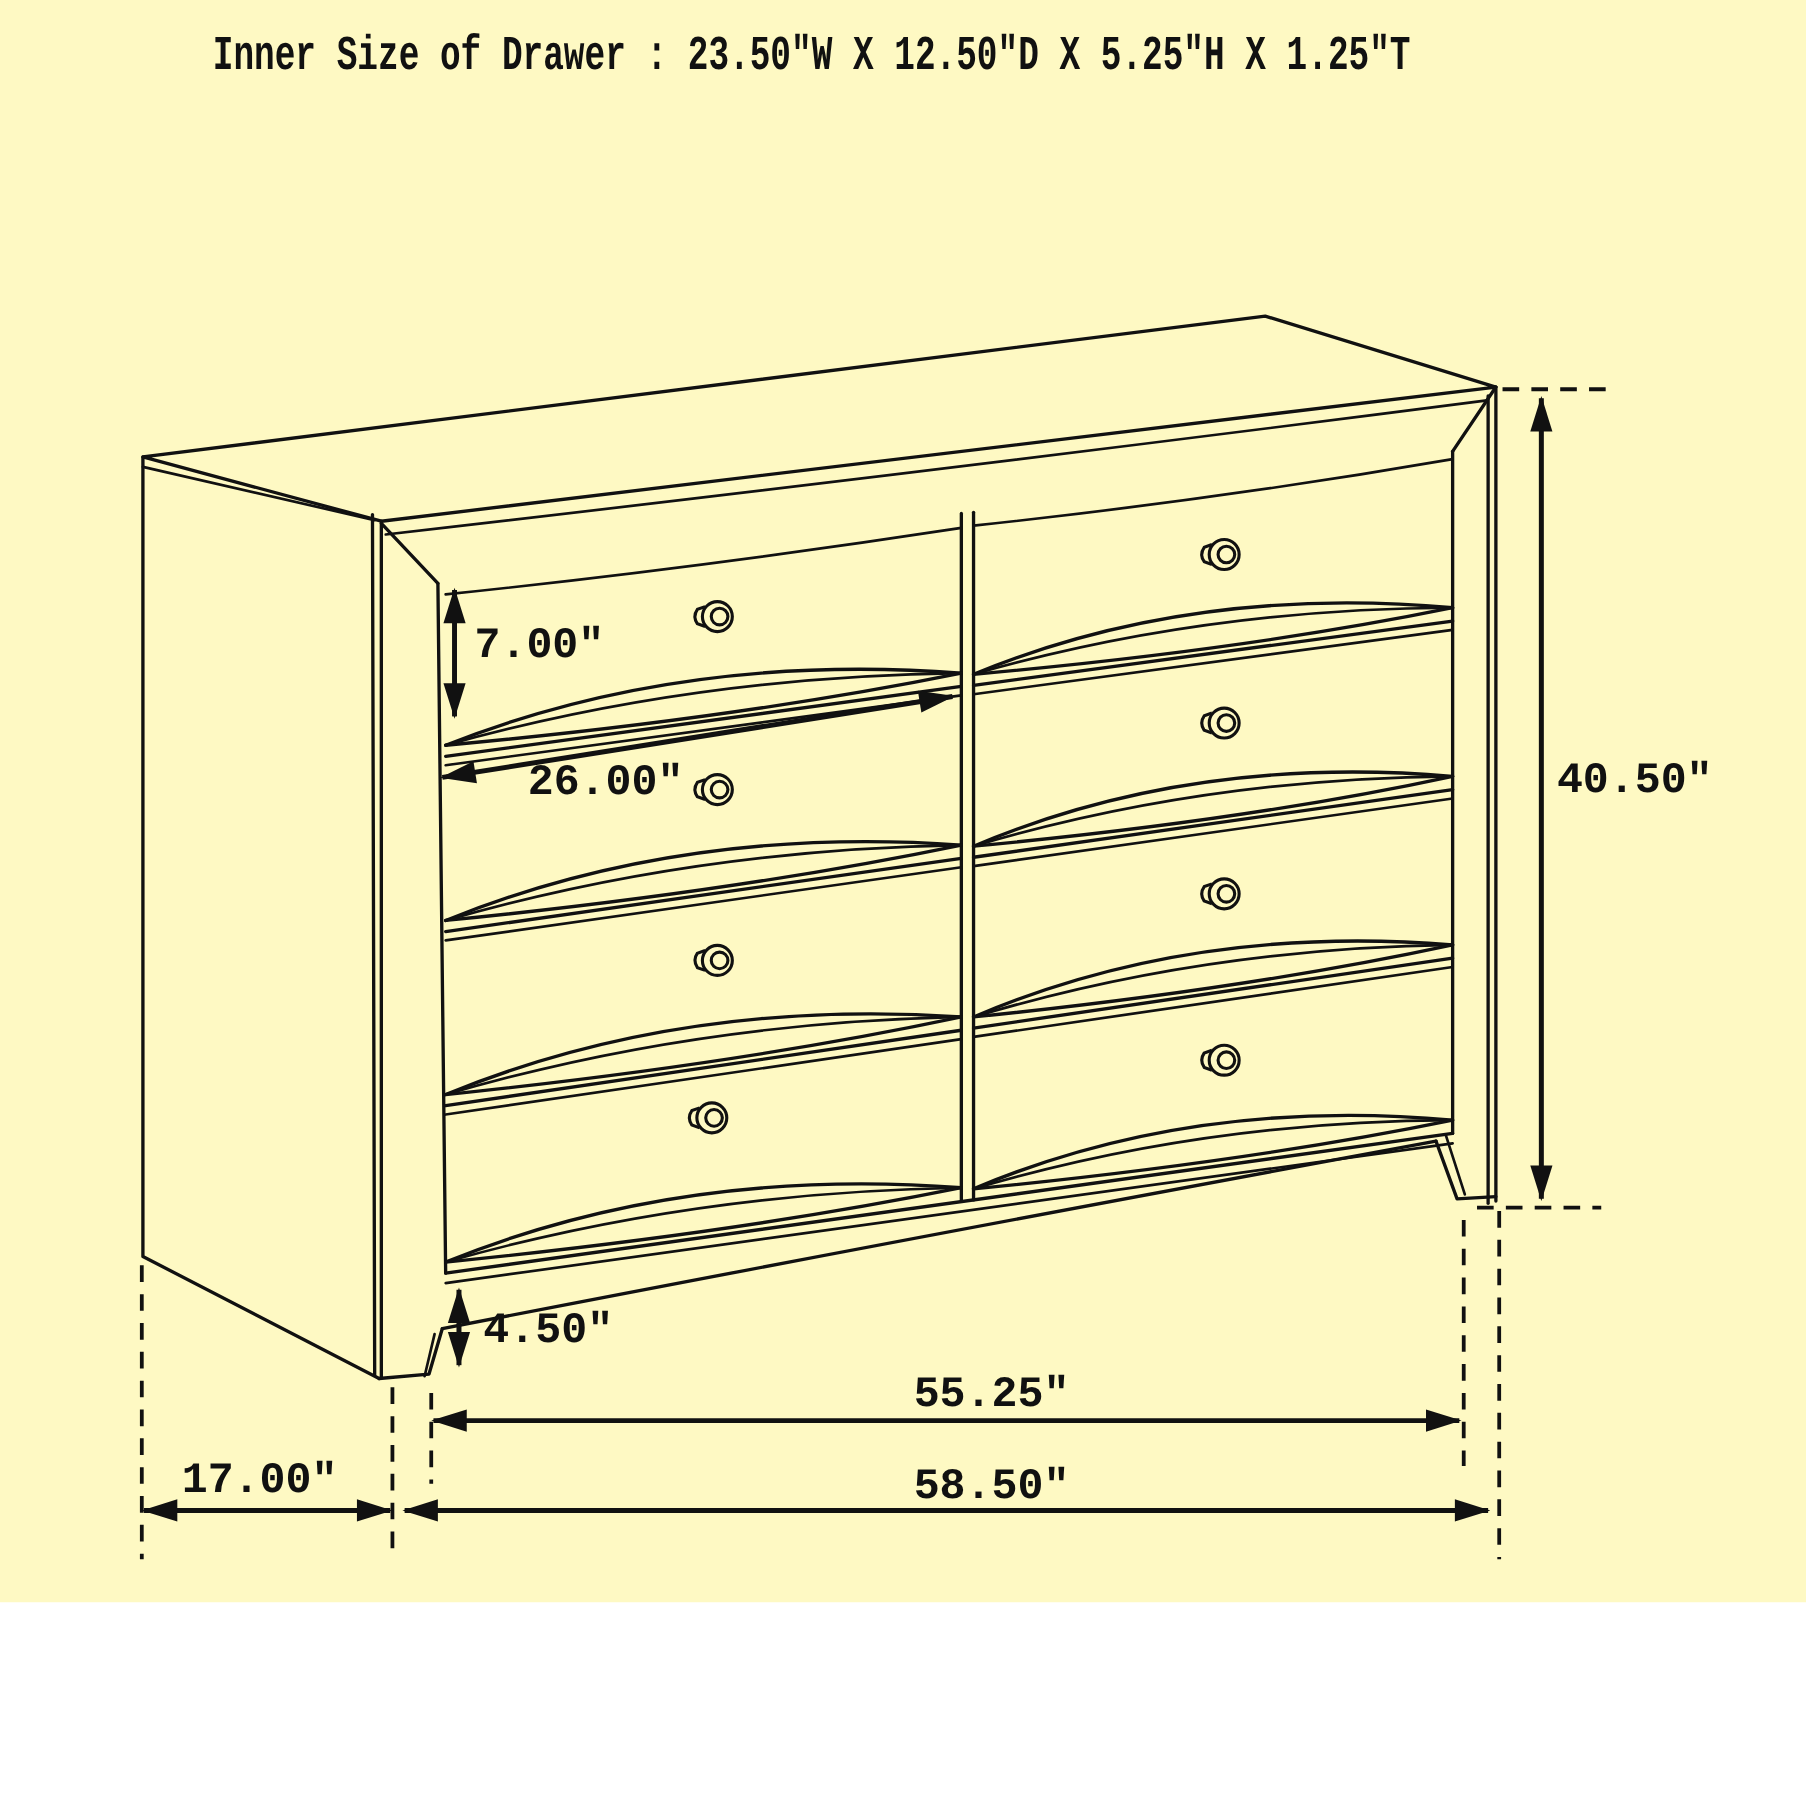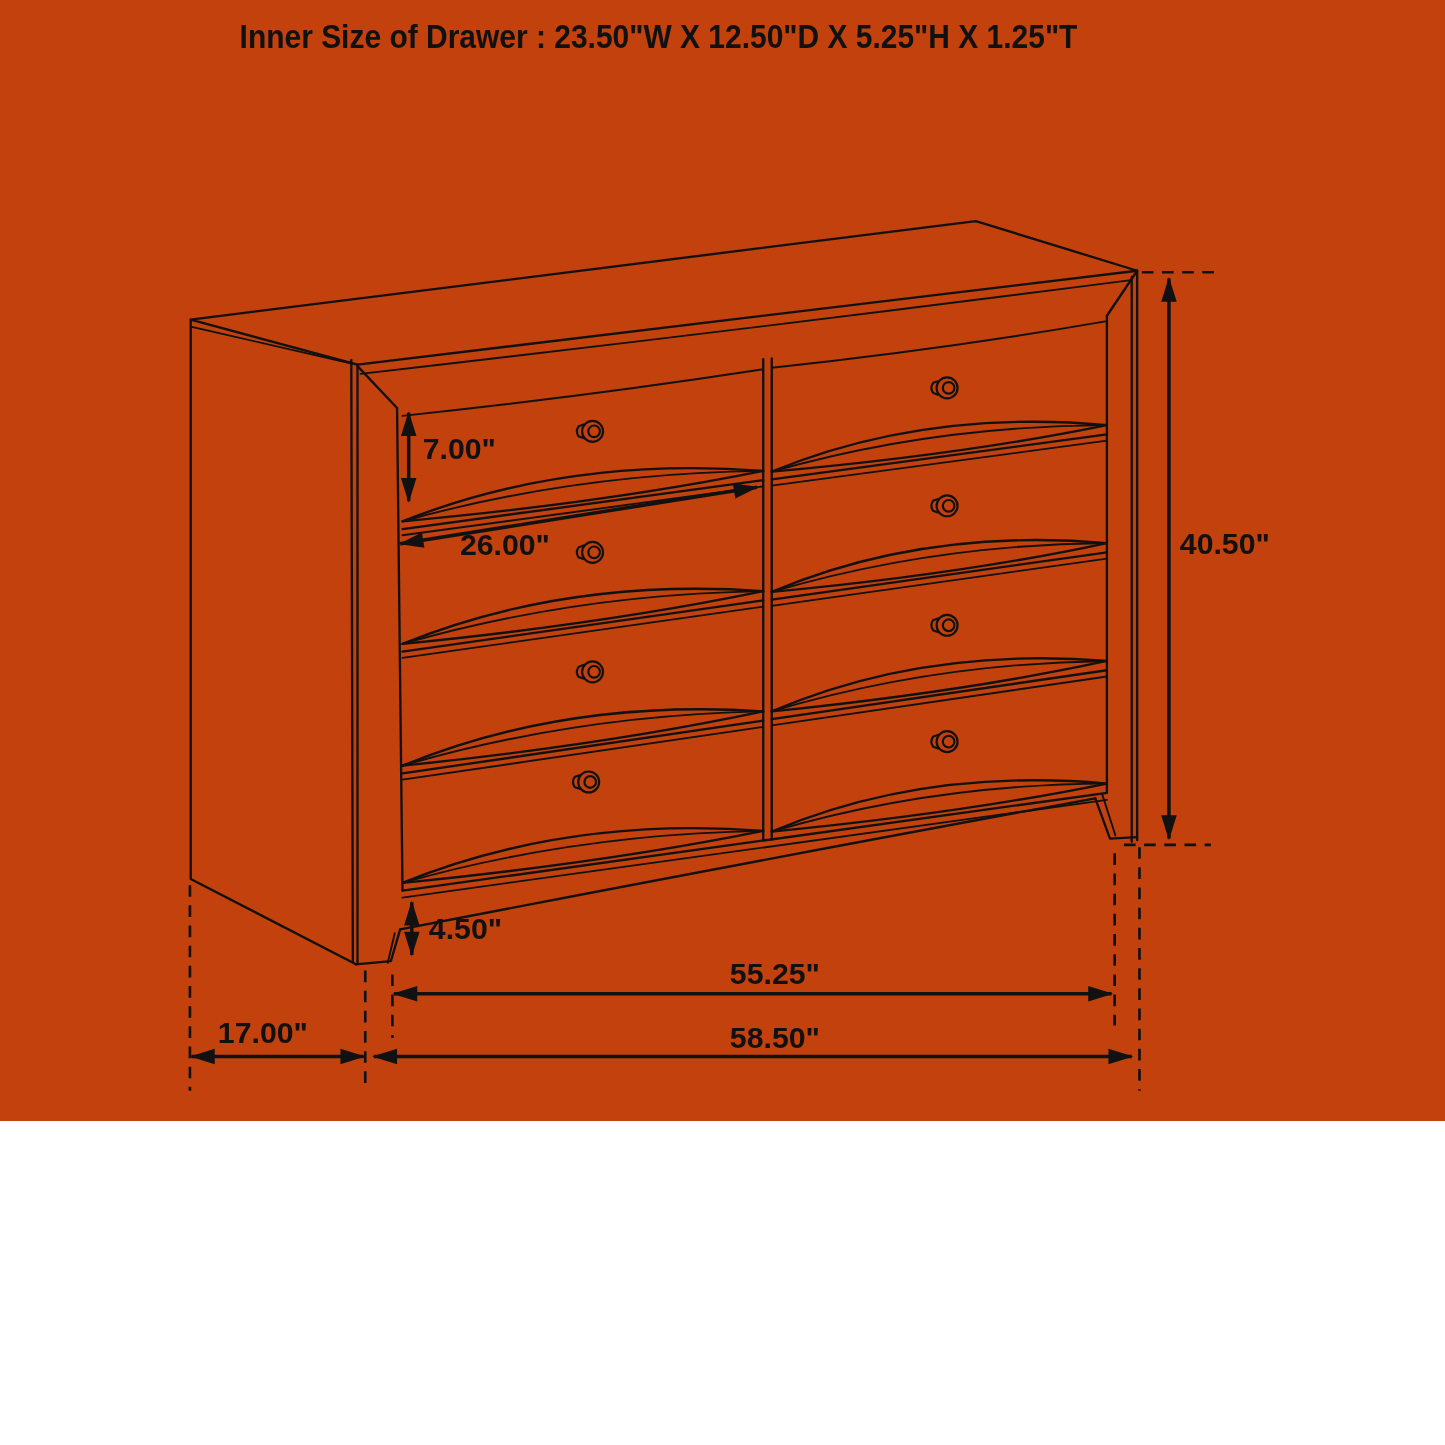--- a/index.html
+++ b/index.html
@@ -1,20 +1,20 @@
 <!DOCTYPE html>
 <html><head>
 <meta charset="utf-8">
 <style>
   html,body{margin:0;padding:0;background:#ffffff;}
   .stage{
     position:relative;
-    width:1445px;height:1121px;
-    background:#c2410c;
-    font-family:Liberation Sans, sans-serif;
+    width:1445px;height:1282px;
+    background:#fef9c3;
+    font-family:Liberation Mono, monospace;
     overflow:hidden;
   }
   svg{display:block;width:100%;height:100%;}
   .ln{stroke:#111111;stroke-width:3;fill:none;stroke-linecap:round;stroke-linejoin:round;}
   .ln-thin{stroke:#111111;stroke-width:2.4;fill:none;stroke-linecap:round;stroke-linejoin:round;}
   .dim{stroke:#111111;stroke-width:4.5;fill:none;}
   .dash{stroke:#111111;stroke-width:3.4;fill:none;stroke-dasharray:15 11;}
   .lbl{fill:#111111;font-weight:700;font-size:39px;}
   .ttl{fill:#111111;font-weight:700;font-size:44px;}
 </style>

